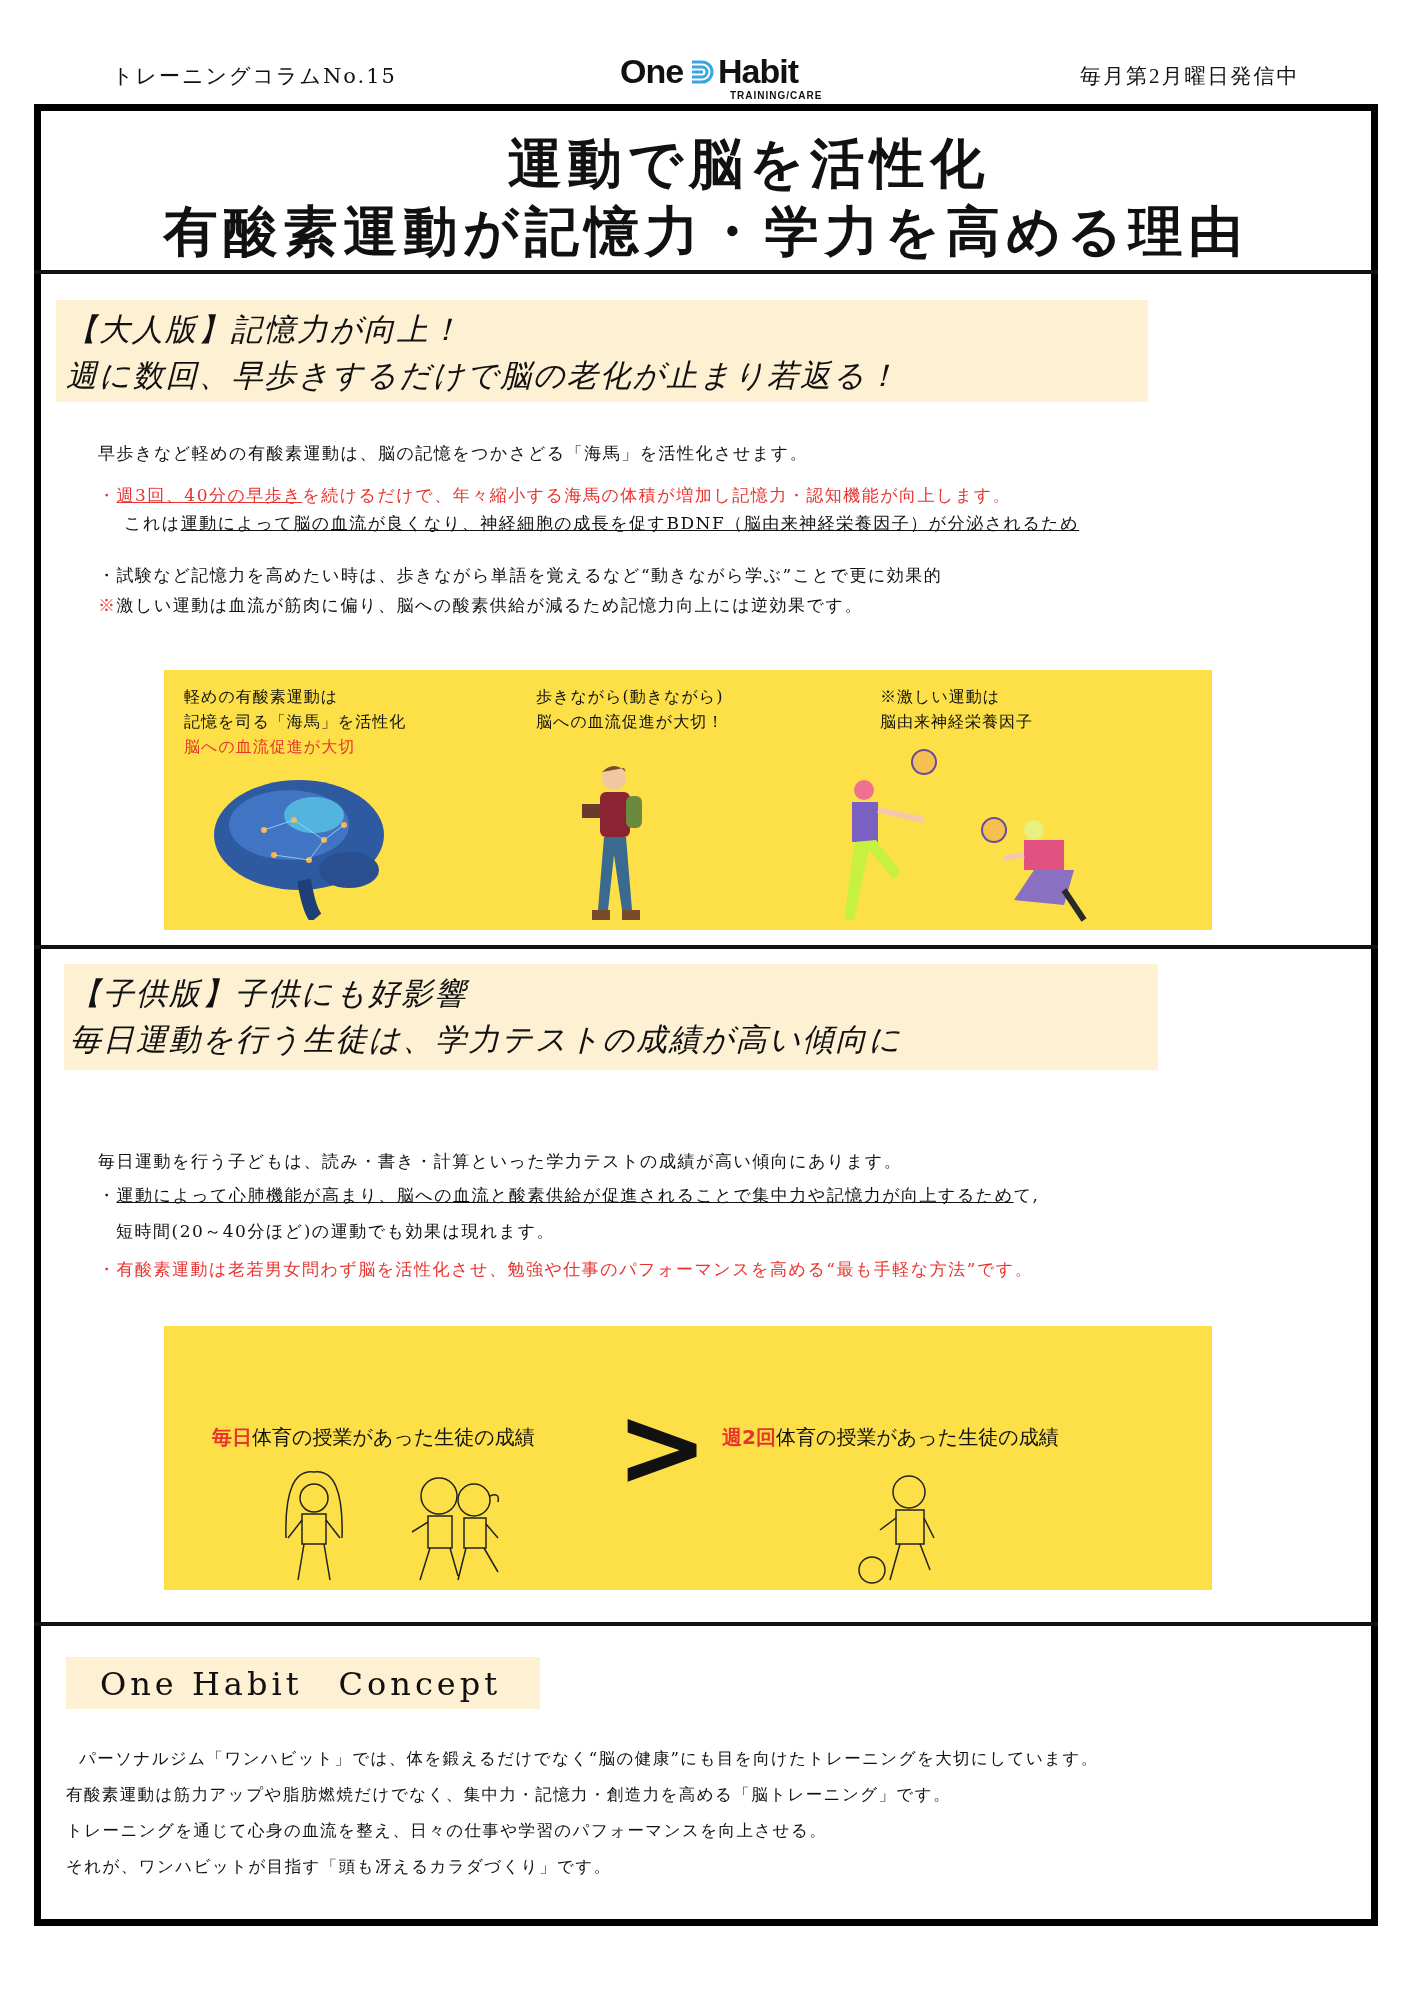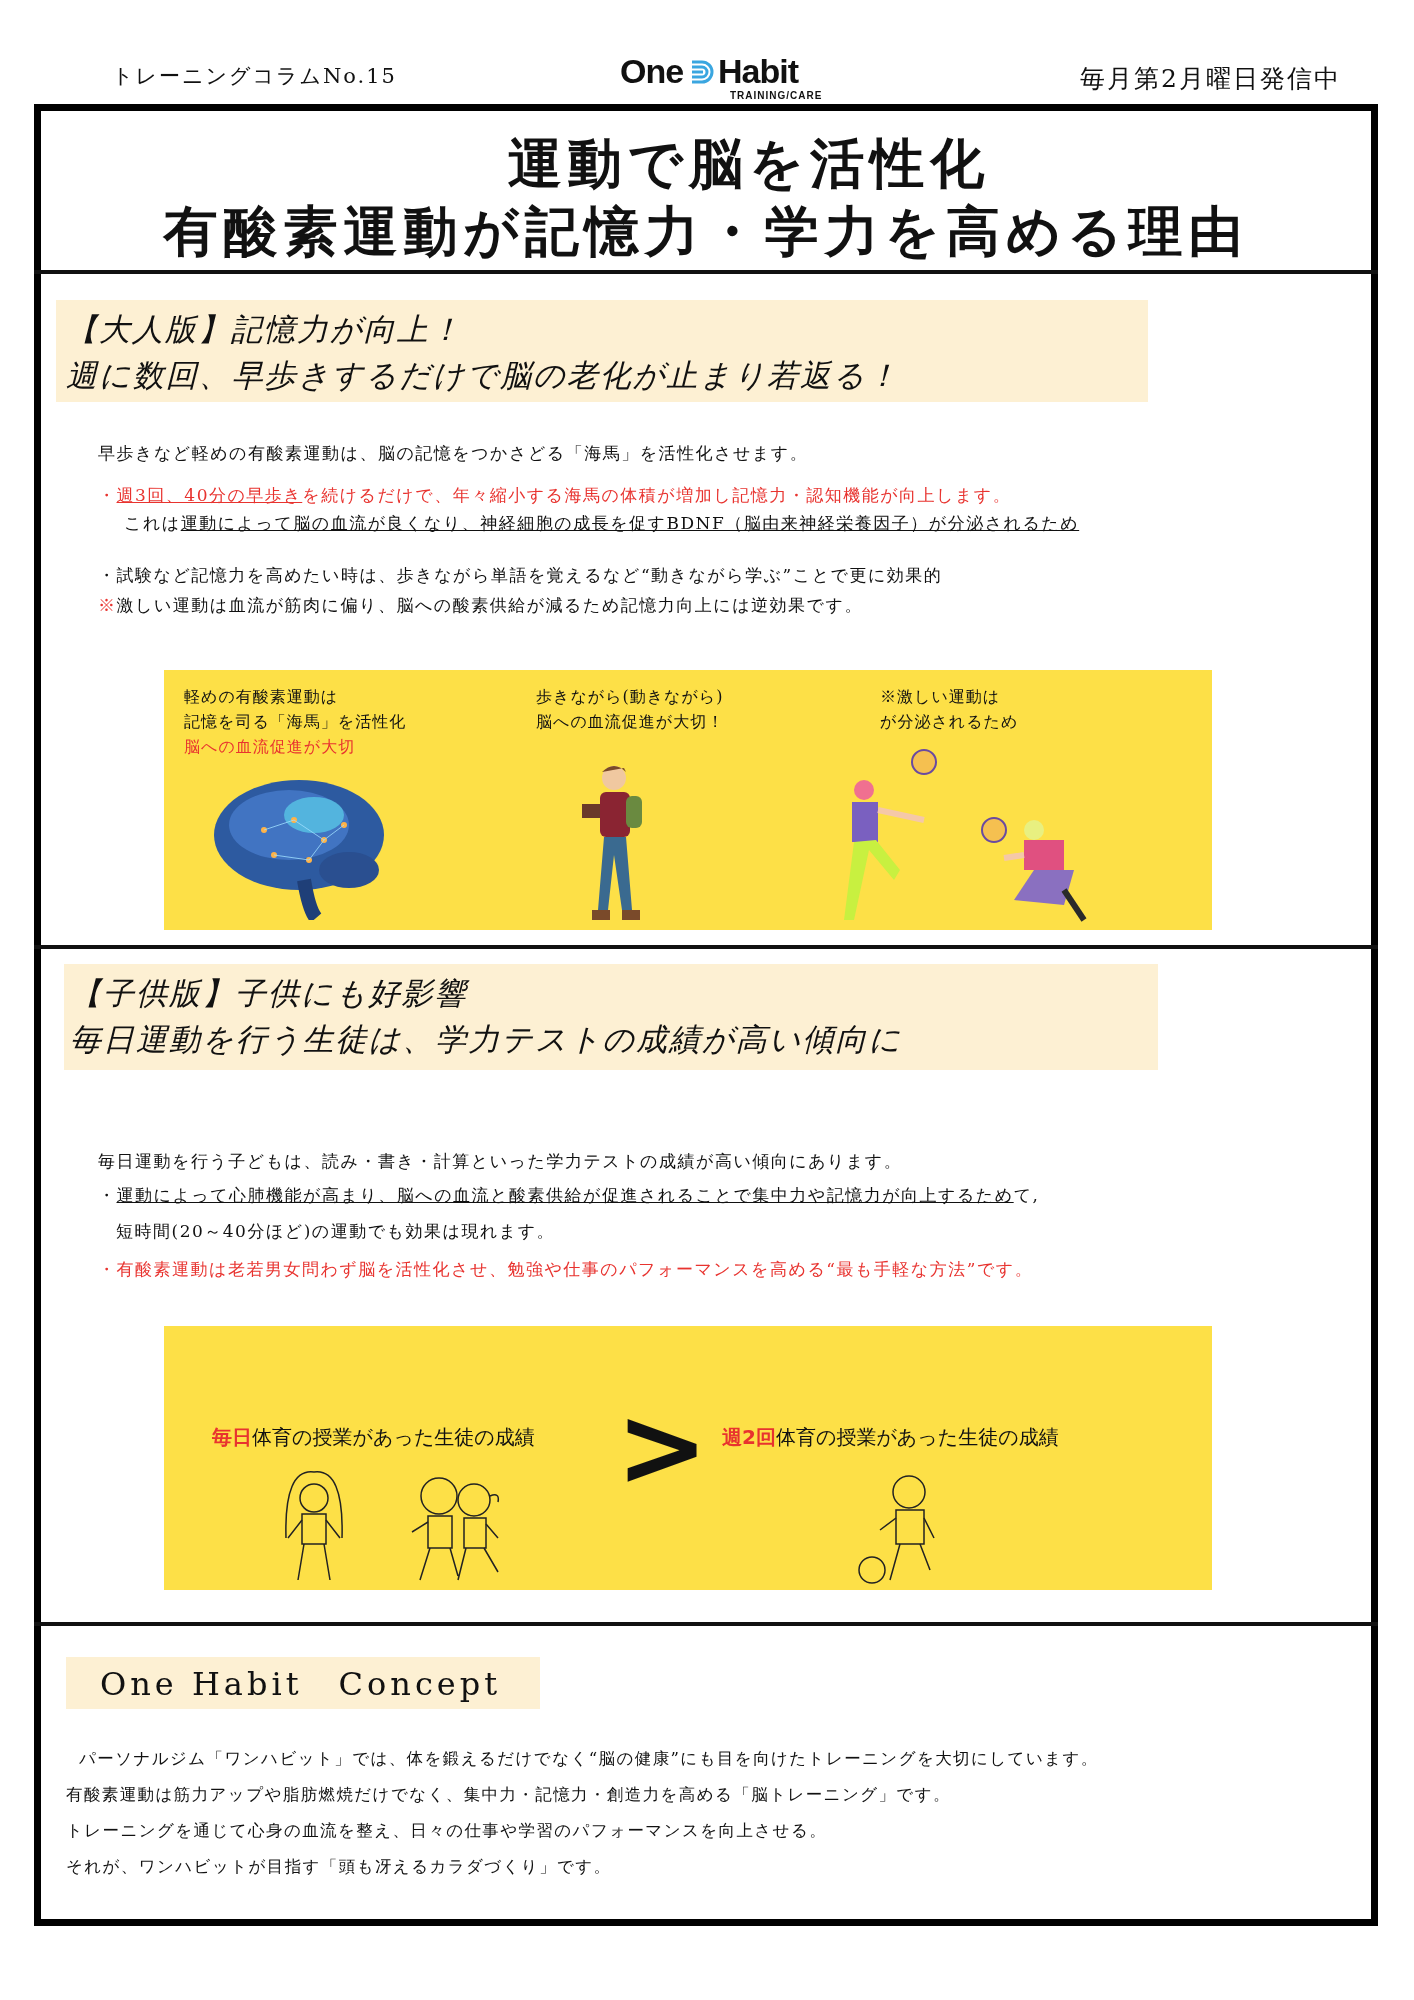--- a/index.html
+++ b/index.html
@@ -1,18 +1,18 @@
 <!DOCTYPE html>
 <html><head>
 <meta charset="utf-8">
 <style>
   html,body{margin:0;padding:0;background:#fff;}
   body{width:1414px;height:2000px;position:relative;font-family:"DejaVu Serif",serif;color:#111;overflow:hidden;}
   .hdr-left{position:absolute;left:112px;top:62px;font-size:21px;letter-spacing:2px;}
-  .hdr-right{position:absolute;left:1080px;top:62px;font-size:25px;letter-spacing:2px;}
+  .hdr-right{position:absolute;left:1080px;top:62px;font-size:21px;letter-spacing:2px;font-family:Liberation Serif, serif;}
   .logo{position:absolute;left:620px;top:52px;width:190px;height:44px;}
   .logo .word{font-family:"Liberation Sans",sans-serif;font-weight:bold;font-size:34px;letter-spacing:-1px;color:#111;position:absolute;top:0;}
   .logo .one{left:0;}
   .logo .habit{left:98px;}
   .logo .mark{position:absolute;left:70px;top:6px;width:26px;height:28px;}
   .logo .sub{position:absolute;left:110px;top:38px;font-family:"Liberation Sans",sans-serif;font-weight:bold;font-size:10px;letter-spacing:1px;}
   .frame{position:absolute;left:34px;top:104px;width:1344px;height:1822px;border:7px solid #000;box-sizing:border-box;}
   .divider{position:absolute;left:34px;width:1344px;height:4px;background:#111;}
   .title{position:absolute;left:34px;width:1344px;text-align:center;font-weight:bold;font-size:54px;letter-spacing:6px;}
   .band{position:absolute;background:#fdf0d3;}
@@ -76,21 +76,21 @@
     <div>軽めの有酸素運動は</div>
     <div>記憶を司る「海馬」を活性化</div>
     <div class="red">脳への血流促進が大切</div>
   </div>
   <div class="cap" style="left:372px;top:14px;">
     <div>歩きながら(動きながら)</div>
     <div>脳への血流促進が大切！</div>
   </div>
   <div class="cap" style="left:716px;top:14px;">
     <div>※激しい運動は</div>
-    <div>が分泌されるため</div>
+    <div>脳由来神経栄養因子</div>
   </div>
 
   <div style="position:absolute;left:40px;top:100px;">
     <svg width="200" height="150" viewBox="0 0 200 150">
       <ellipse cx="95" cy="65" rx="85" ry="55" fill="#2d5aa0"></ellipse>
       <ellipse cx="85" cy="55" rx="60" ry="35" fill="#4a7fd0" opacity="0.7"></ellipse>
       <ellipse cx="110" cy="45" rx="30" ry="18" fill="#5fe0f0" opacity="0.6"></ellipse>
       <path d="M100 110 Q105 140 112 148" stroke="#1f3f78" stroke-width="14" fill="none"></path>
       <ellipse cx="145" cy="100" rx="30" ry="18" fill="#2a4f90"></ellipse>
       <g fill="#ffb347">

